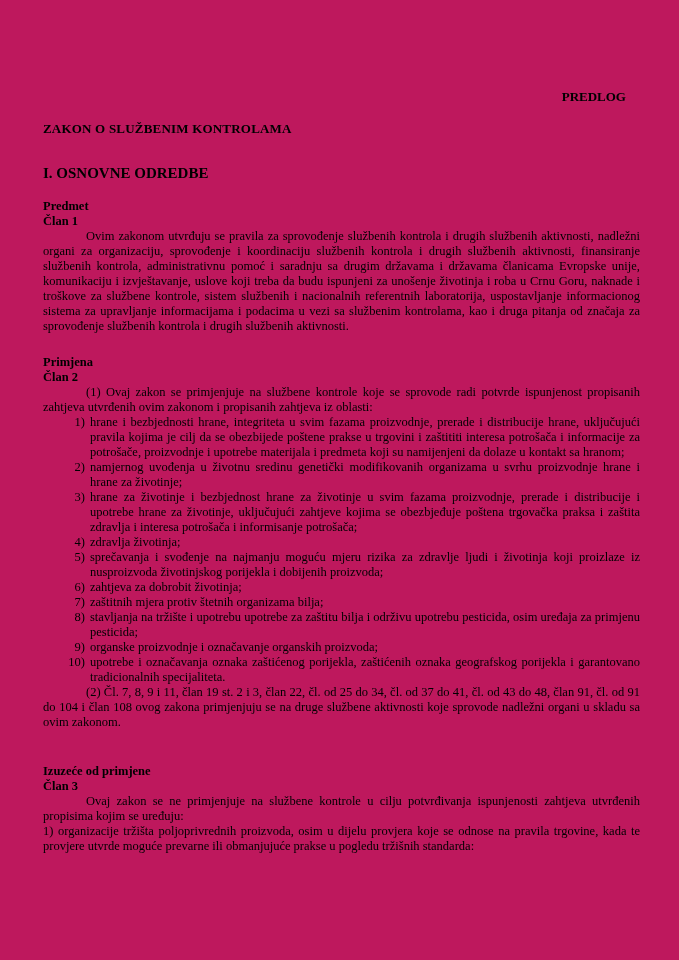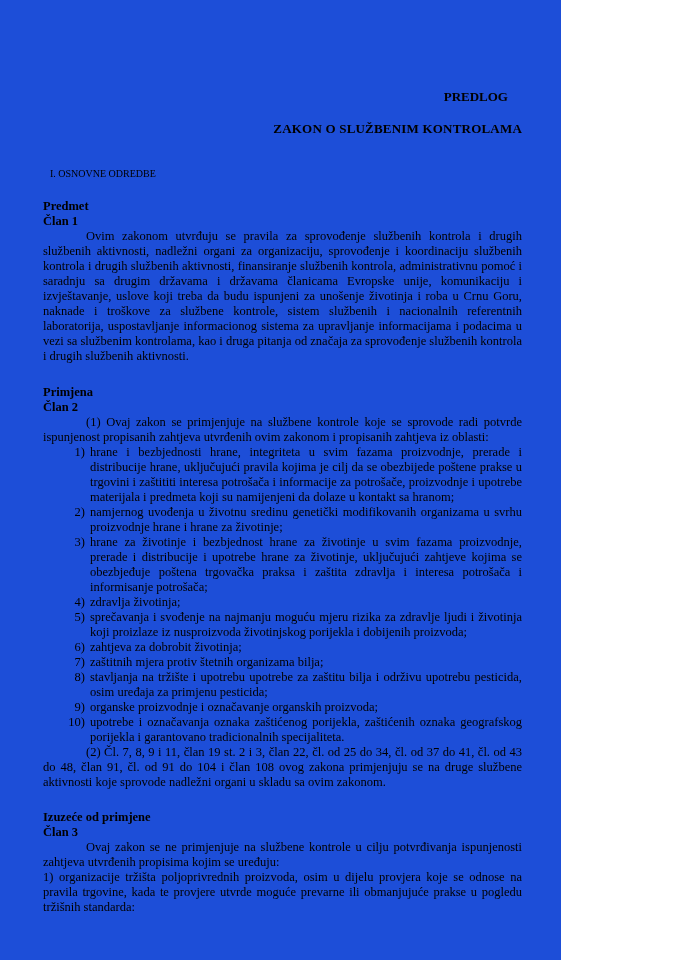--- a/index.html
+++ b/index.html
@@ -2,55 +2,54 @@
 <html><head>
 <meta charset="utf-8">
 <style>
   html, body {
     margin: 0;
     padding: 0;
     background: #ffffff;
   }
   .page {
     position: relative;
-    width: 561px;
+    width: 679px;
     height: 960px;
     box-sizing: border-box;
-    background: #1d4ed8;
+    background: #be185d;
     color: #000000;
     font-family: "Liberation Serif", "DejaVu Serif", serif;
     font-size: 12.5px;
     line-height: 15px;
     padding: 89px 39px 0 43px;
     overflow: hidden;
   }
   .doc-tag {
     text-align: right;
     font-weight: bold;
     font-size: 13px;
     padding-right: 14px;
   }
   .doc-title {
-    text-align: right;
+    text-align: left;
     font-weight: bold;
     font-size: 13px;
     margin-top: 17px;
     letter-spacing: 0.2px;
   }
   .chapter {
-    font-weight: normal;
-    font-size: 10px;
+    font-weight: bold;
+    font-size: 15px;
     margin-top: 30px;
-    margin-left: 7px;
   }
   .art-head { text-align: center; font-weight: bold; }
   .art-head div { text-align: left; }
   .head-art1 { margin-top: 18px; }
   .head-art2 { margin-top: 21px; }
-  .head-art3 { margin-top: 20px; }
+  .head-art3 { margin-top: 34px; }
   p {
     margin: 0;
     text-align: justify;
   }
   .indent { text-indent: 43px; }
   .list { margin: 0; }
   .li { display: flex; }
   .li .num {
     flex: 0 0 42px;
     width: 42px;

